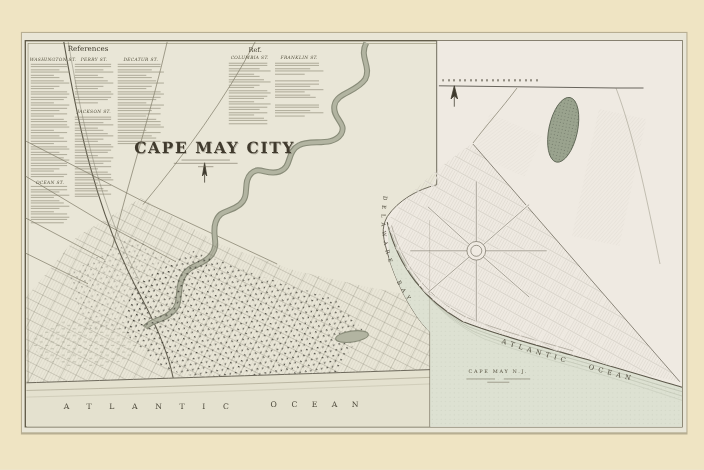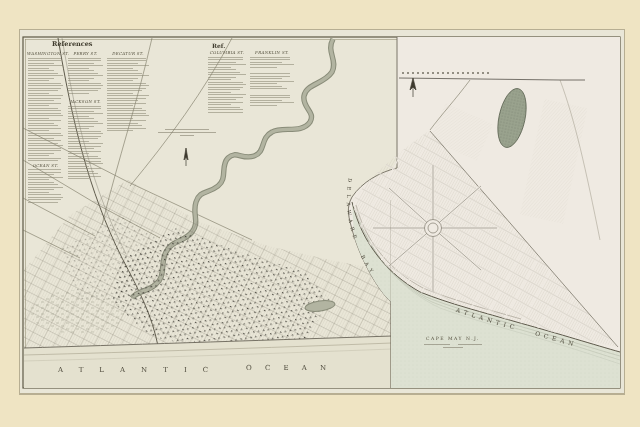--- a/index.html
+++ b/index.html
@@ -7,21 +7,21 @@
   #stage{position:relative;width:640px;height:427px;}
   #mapsvg{position:absolute;left:0;top:0;}
   .ov{position:absolute;color:#46422f;}
   
   .thead{font:italic 4px "DejaVu Serif",serif;color:#55513f;text-align:center;letter-spacing:.3px;white-space:nowrap;margin-bottom:1.5px;}
   [data-lines] i{display:block;height:1px;background:#87836f;opacity:.55;margin:0 0 1.5px 1px;width:88%;}
   [data-lines] i:nth-of-type(3n){width:70%;}
   [data-lines] i:nth-of-type(4n){width:95%;}
   [data-lines] i:nth-of-type(5n){width:58%;}
   [data-lines] i:nth-of-type(7n){width:80%;}
-  .rtitle{font-weight:bold;color:#3f3b2d;white-space:nowrap;}
+  .rtitle{font-weight:normal;text-align:center;color:#3f3b2d;white-space:nowrap;}
   .gap{height:4px;}
   
   .cm-title{font:bold 14px "DejaVu Serif",serif;letter-spacing:1.5px;color:#403a2d;text-align:center;white-space:nowrap;text-shadow:0.6px 0.6px 0 rgba(64,58,45,.35);}
   .sg-title{font:bold 13px "DejaVu Serif",serif;letter-spacing:2px;color:#3f3a2f;text-align:center;white-space:nowrap;text-shadow:0.6px 0.6px 0 rgba(64,58,45,.3);}
   .sg-sub{font:4.5px "DejaVu Serif",serif;letter-spacing:1.5px;color:#55503f;text-align:center;margin-top:2px;}
   .bar{height:1px;background:#6f6a58;opacity:.5;margin:2px auto 0;}
   .bar-row{display:flex;justify-content:center;gap:8px;margin-top:3px;}
   .bar-row .bar{margin:0;}
   .roadtxt{height:1.5px;background:repeating-linear-gradient(90deg,#6b675a 0 2px,transparent 2px 5px);opacity:.7;}
 </style>
@@ -402,20 +402,21 @@
   <div data-lines="5">
         <i></i>
         <i></i>
         <i></i>
         <i></i>
         <i></i>
       </div>
 </div>
 
 <div class="ov" style="left:122px;top:127px;width:130px;">
+  <div class="cm-title">CAPE MAY CITY</div>
   <div class="bar" style="width:44px;"></div>
   <div class="bar" style="width:58px;"></div>
   <div class="bar" style="width:14px;"></div>
 </div>
 
 <div class="ov" style="left:398px;top:334px;width:110px;">
   <div class="sg-sub">CAPE MAY N.J.</div>
   <div class="bar-row">
     <div class="bar" style="width:26px;"></div>
     <div class="bar" style="width:24px;"></div>

